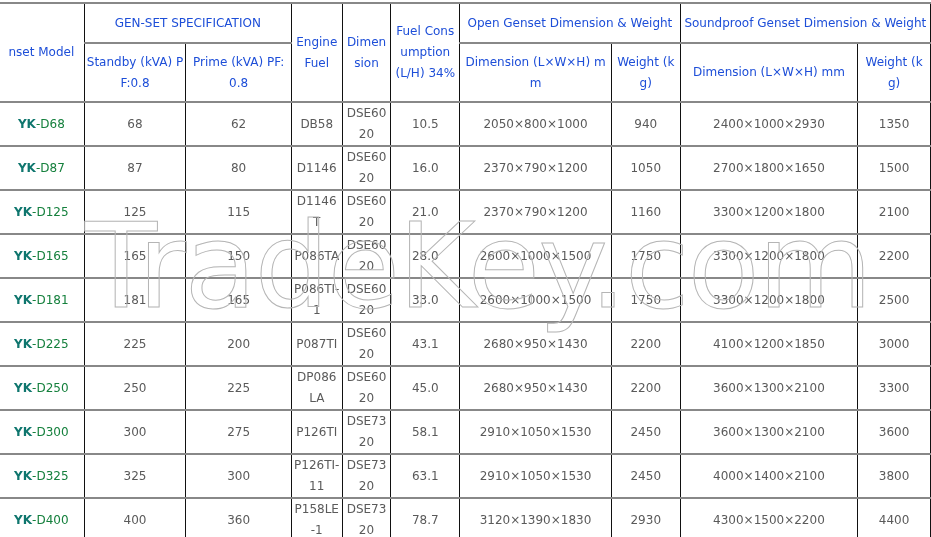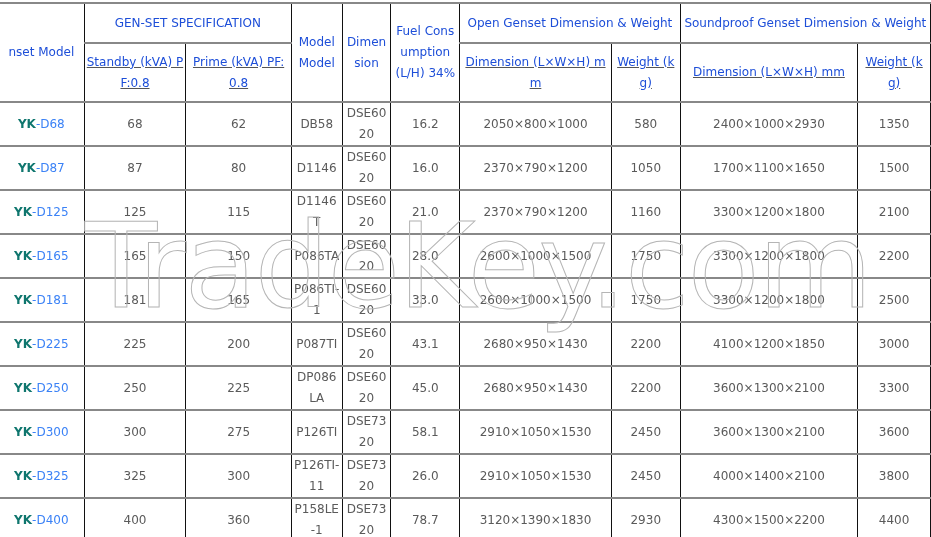--- a/index.html
+++ b/index.html
@@ -6,24 +6,24 @@
   body { width:931px; height:537px; overflow:hidden; position:relative;
          font-family:"DejaVu Sans", "Liberation Sans", sans-serif; color:#555; }
   #wrap { position:absolute; left:-2px; top:2px; }
   table { border-collapse:collapse; table-layout:fixed; font-size:12px; }
   td, th { font-weight:normal; text-align:center; vertical-align:middle; padding:0 2px;
            border-left:1px solid #111; border-right:1px solid #111;
            border-top:2px solid #888; border-bottom:2px solid #888;
            line-height:21px; overflow:hidden; color:#5a5a5a; }
   th { color:#1d4ed8;text-align:center; }
   .hdr1 { height:40px; }
-  .hdr2 { height:59px;text-decoration:underline; }
+  .hdr2 { height:59px; }
   tbody td { height:41px; }
   .model b { color:#0f766e; font-weight:bold; }
-  .model span.sfx { color:#3b82f6; }
+  .model span.sfx { color:#15803d; }
   .model { color:#111; }
   .wrap-text { white-space:normal; word-break:break-all; }
   .watermark { position:absolute; left:85px; top:207px; pointer-events:none;
                font-family:"DejaVu Sans", sans-serif; font-size:118px; letter-spacing:-2px;
                color:transparent; -webkit-text-stroke:1px #b5b5b5; line-height:1; }
 </style>
 </head>
 <body>
 
 <div id="wrap">
@@ -37,21 +37,21 @@
         <col style="width:69px">
     <col style="width:152px">
         <col style="width:69px">
         <col style="width:178px">
         <col style="width:73px">
   </colgroup>
   <thead>
     <tr class="hdr1">
       <th rowspan="2">nset Model</th>
       <th colspan="2">GEN-SET SPECIFICATION</th>
-      <th rowspan="2" class="wrap-text">Model Model</th>
+      <th rowspan="2" class="wrap-text">Engine Fuel</th>
       <th rowspan="2" class="wrap-text">Dimension</th>
       <th rowspan="2" class="wrap-text">Fuel Consumption (L/H) 34%</th>
       <th colspan="2">Open Genset Dimension &amp; Weight</th>
       <th colspan="2">Soundproof Genset Dimension &amp; Weight</th>
     </tr>
     <tr class="hdr2">
       <th class="wrap-text">Standby (kVA) PF:0.8</th>
       <th class="wrap-text">Prime (kVA) PF:0.8</th>
       <th class="wrap-text">Dimension (L×W×H) mm</th>
       <th class="wrap-text">Weight (kg)</th>
@@ -60,36 +60,36 @@
     </tr>
   </thead>
   <tbody id="tbody">
 
   <tr>
           <td class="model"><b>YK</b><span class="sfx">-D68</span></td>
           <td>68</td>
           <td>62</td>
           <td class="wrap-text">DB58</td>
           <td class="wrap-text">DSE6020</td>
-          <td>16.2</td>
+          <td>10.5</td>
           <td>2050×800×1000</td>
-          <td>580</td>
+          <td>940</td>
           <td>2400×1000×2930</td>
           <td>1350</td>
         </tr>
         <tr>
           <td class="model"><b>YK</b><span class="sfx">-D87</span></td>
           <td>87</td>
           <td>80</td>
           <td class="wrap-text">D1146</td>
           <td class="wrap-text">DSE6020</td>
           <td>16.0</td>
           <td>2370×790×1200</td>
           <td>1050</td>
-          <td>1700×1100×1650</td>
+          <td>2700×1800×1650</td>
           <td>1500</td>
         </tr>
         <tr>
           <td class="model"><b>YK</b><span class="sfx">-D125</span></td>
           <td>125</td>
           <td>115</td>
           <td class="wrap-text">D1146T</td>
           <td class="wrap-text">DSE6020</td>
           <td>21.0</td>
           <td>2370×790×1200</td>
@@ -156,21 +156,21 @@
           <td>2450</td>
           <td>3600×1300×2100</td>
           <td>3600</td>
         </tr>
         <tr>
           <td class="model"><b>YK</b><span class="sfx">-D325</span></td>
           <td>325</td>
           <td>300</td>
           <td class="wrap-text">P126TI-11</td>
           <td class="wrap-text">DSE7320</td>
-          <td>26.0</td>
+          <td>63.1</td>
           <td>2910×1050×1530</td>
           <td>2450</td>
           <td>4000×1400×2100</td>
           <td>3800</td>
         </tr>
         <tr>
           <td class="model"><b>YK</b><span class="sfx">-D400</span></td>
           <td>400</td>
           <td>360</td>
           <td class="wrap-text">P158LE-1</td>

